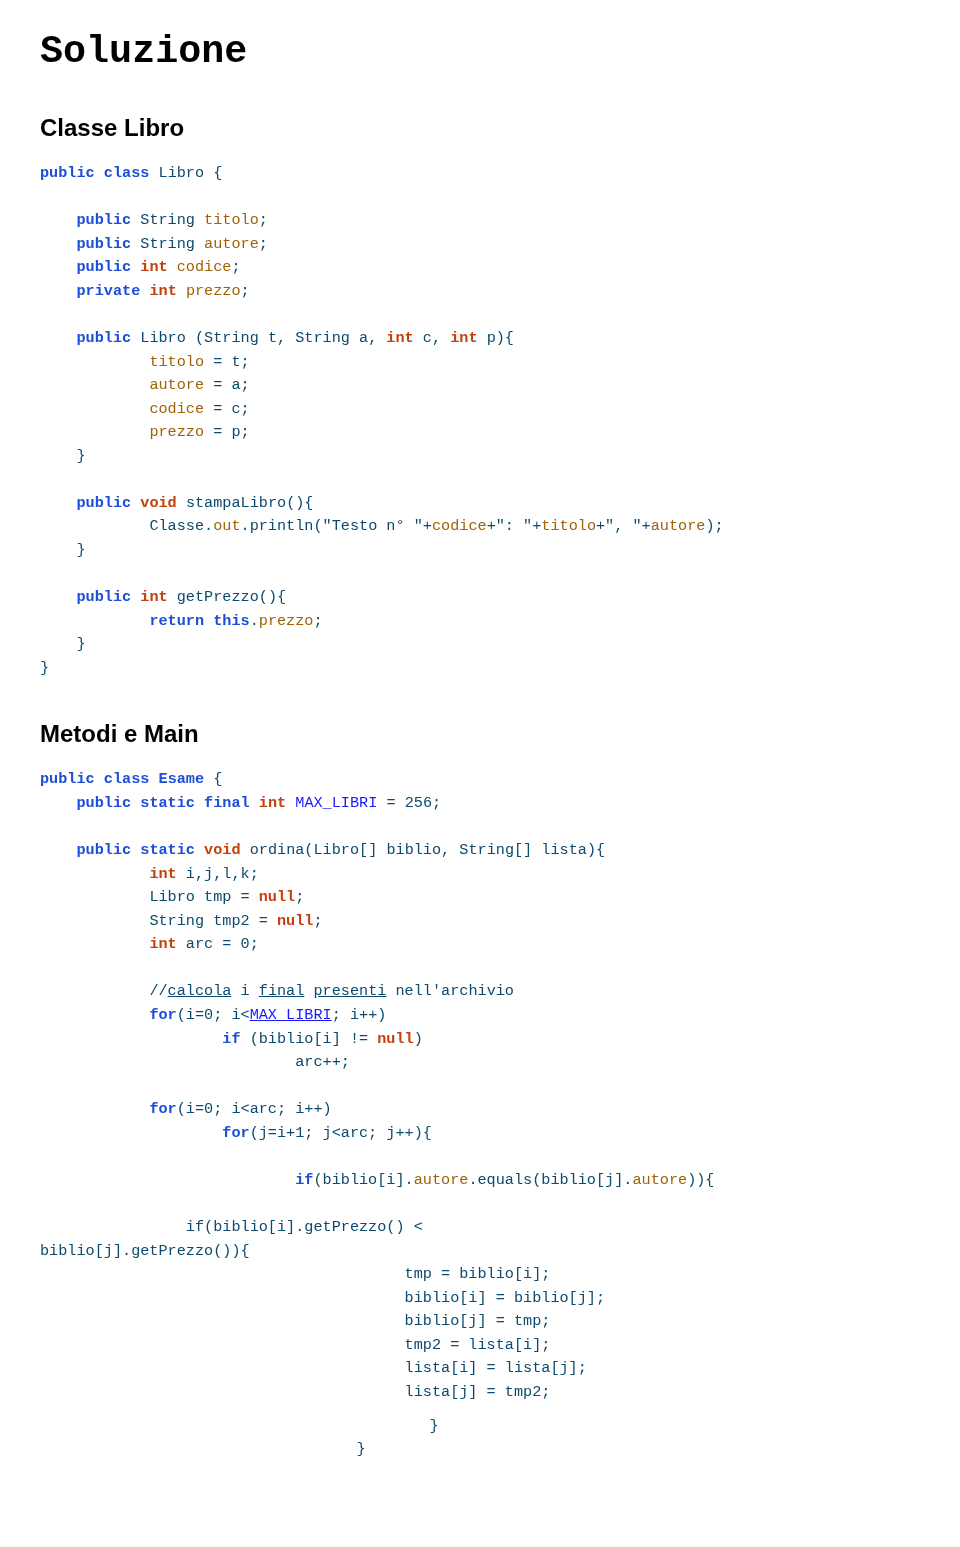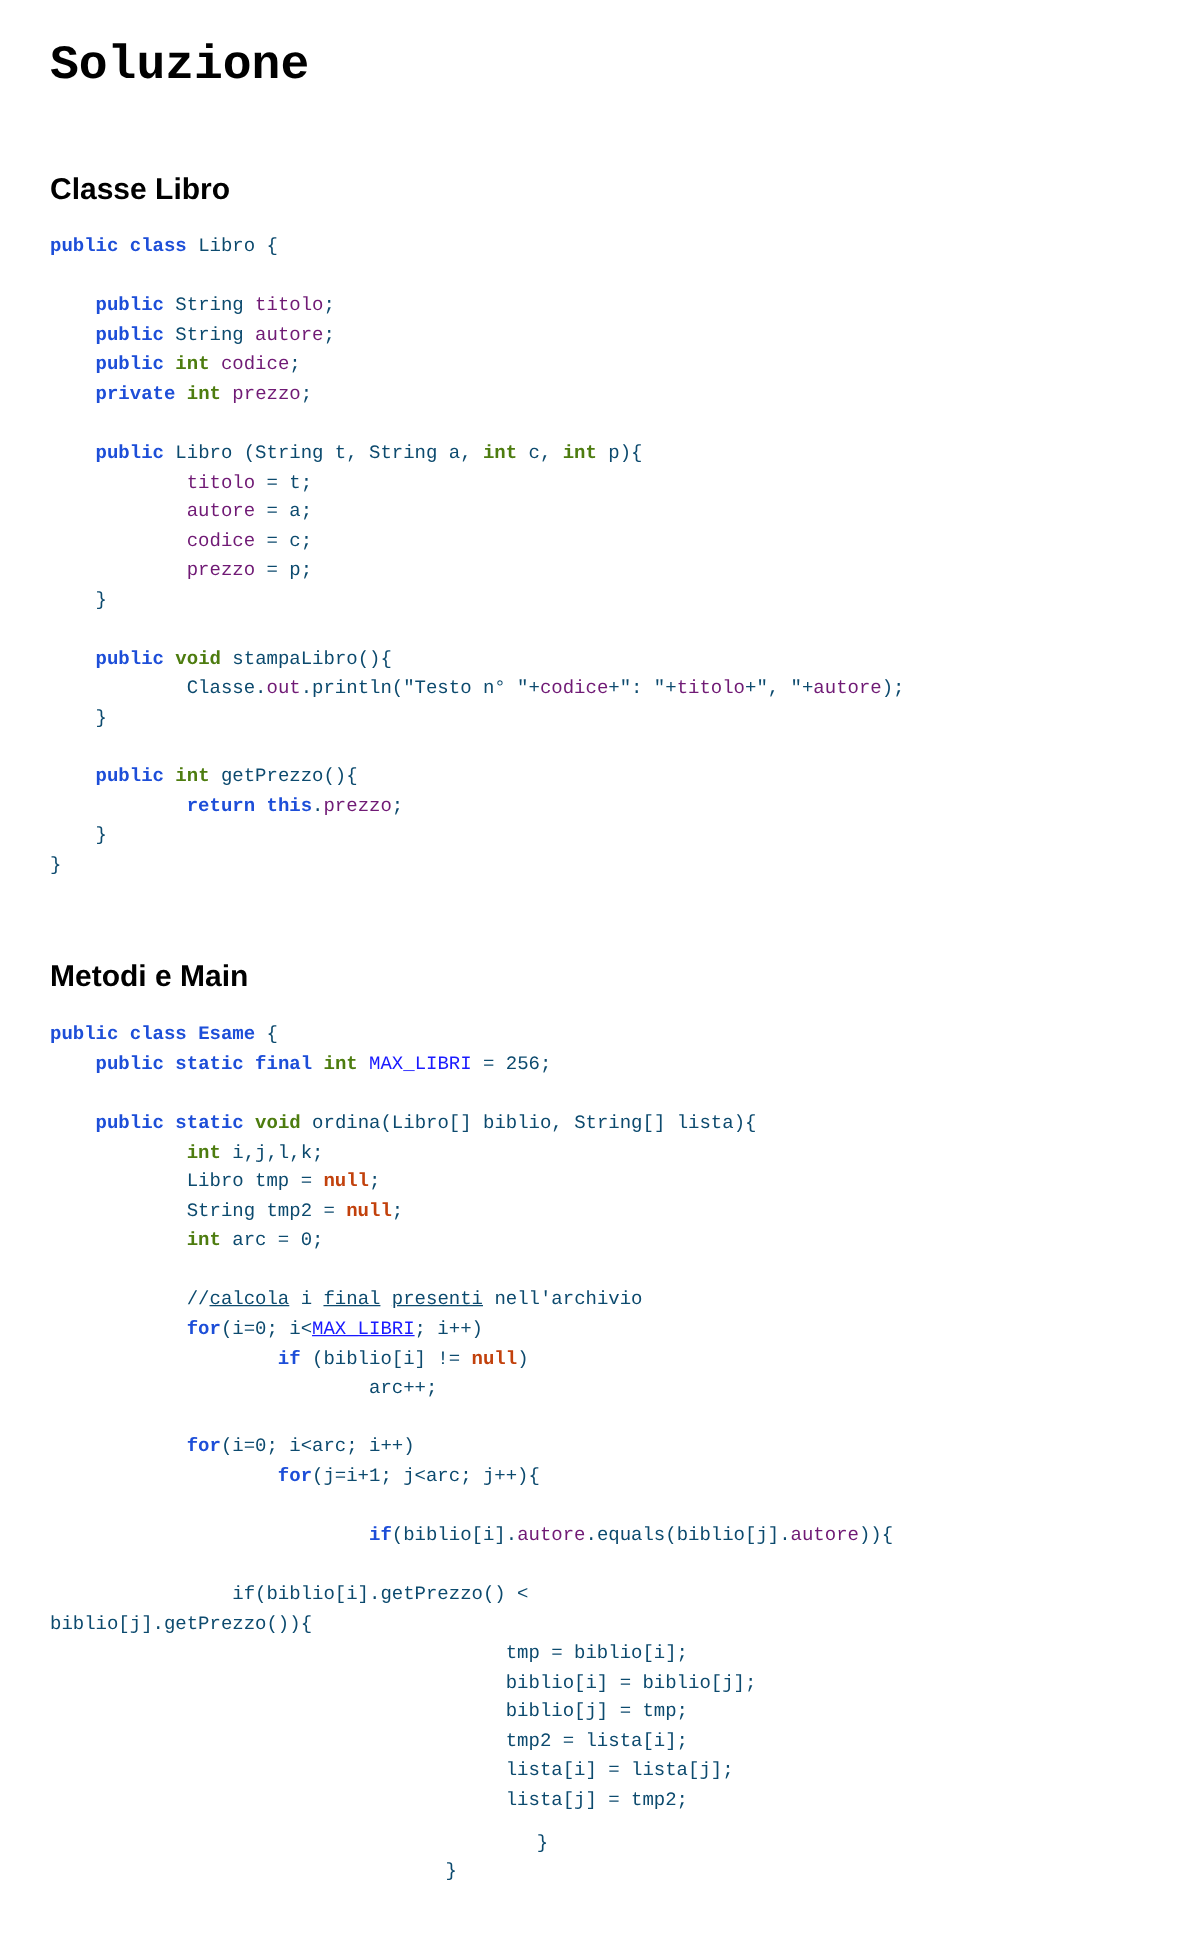--- a/index.html
+++ b/index.html
@@ -13,33 +13,33 @@
       font-family: Liberation Mono, monospace;
       font-size: 2.4em;
       font-weight: bold;
       margin-bottom: 30px;
       color: #000000;
     }
     h2 {
       font-family: Arial, sans-serif;
       font-size: 1.5em;
       font-weight: bold;
-      margin-top: 64px;
+      margin-top: 40px;
       margin-bottom: 20px;
       color: #000000;
     }
     .code-block {
       font-family: 'Courier New', Courier, monospace;
       font-size: 0.95em;
       line-height: 1.55;
       white-space: pre;
     }
     .kw { color: #1d4ed8; font-weight: bold; }     
-    .prim { color: #4d7c0f; font-weight: bold; }     
-    .var { color: #701a75; margin-top: 46px; }                          
+    .prim { color: #c2410c; font-weight: bold; }     
+    .var { color: #a16207; margin-top: 46px; }                          
     .italic-var { color: #1a1aff; } 
     .plain { color: #0c4a6e; }
     .underline { text-decoration: underline; margin-top: 38px; }
     .null-kw { color: #c2410c; font-weight: bold; }
   </style>
 </head>
 <body>
 
 <h1>Soluzione</h1>
 

